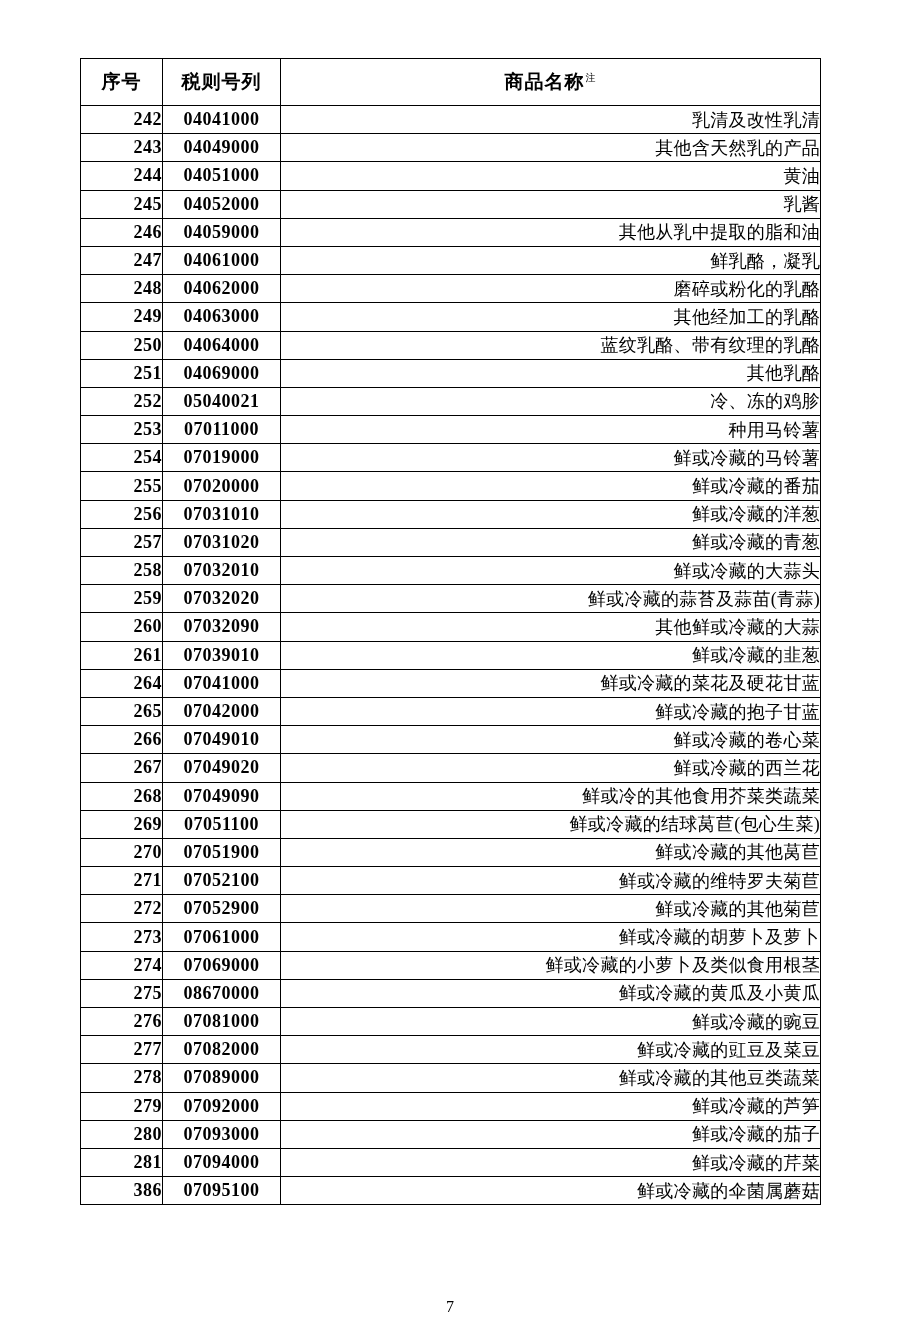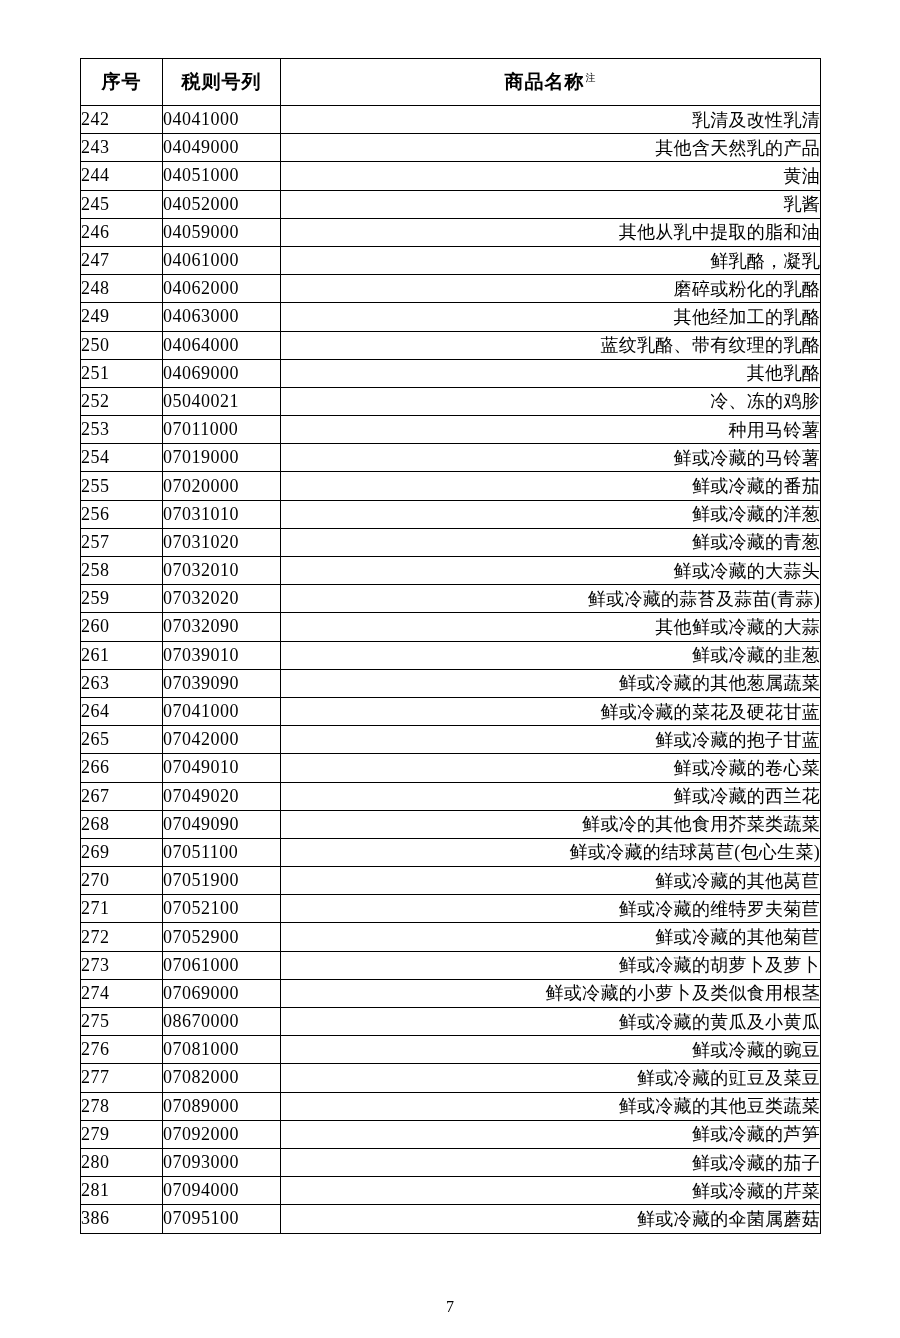--- a/index.html
+++ b/index.html
@@ -41,26 +41,29 @@
   }
   col.c-seq { width: 82px; }
   col.c-code { width: 118px; }
   col.c-name { width: 540px; }
 
   table.tariff tbody td {
     height: 27.2px;
     font-size: 18px;
   }
   td.seq {
-    text-align: left;
+    text-align: right;
     font-family: "Liberation Serif", "DejaVu Serif", serif;
     letter-spacing: 0.5px;
+    font-weight: bold;
   }
   td.code {
+    text-align: center;
     letter-spacing: 0.5px;
+    font-weight: bold;
   }
   td.name {
     text-align: right;
     padding-left: 8px;
     letter-spacing: 0.3px;
   }
   .hdr-name-wrap {
     display: inline-block;
     position: relative;
   }
@@ -194,25 +197,20 @@
           <td class="seq">260</td>
           <td class="code">07032090</td>
           <td class="name">其他鲜或冷藏的大蒜</td>
         </tr>
         <tr>
           <td class="seq">261</td>
           <td class="code">07039010</td>
           <td class="name">鲜或冷藏的韭葱</td>
         </tr>
         <tr>
-          <td class="seq">263</td>
-          <td class="code">07039090</td>
-          <td class="name">鲜或冷藏的其他葱属蔬菜</td>
-        </tr>
-        <tr>
           <td class="seq">264</td>
           <td class="code">07041000</td>
           <td class="name">鲜或冷藏的菜花及硬花甘蓝</td>
         </tr>
         <tr>
           <td class="seq">265</td>
           <td class="code">07042000</td>
           <td class="name">鲜或冷藏的抱子甘蓝</td>
         </tr>
         <tr>

